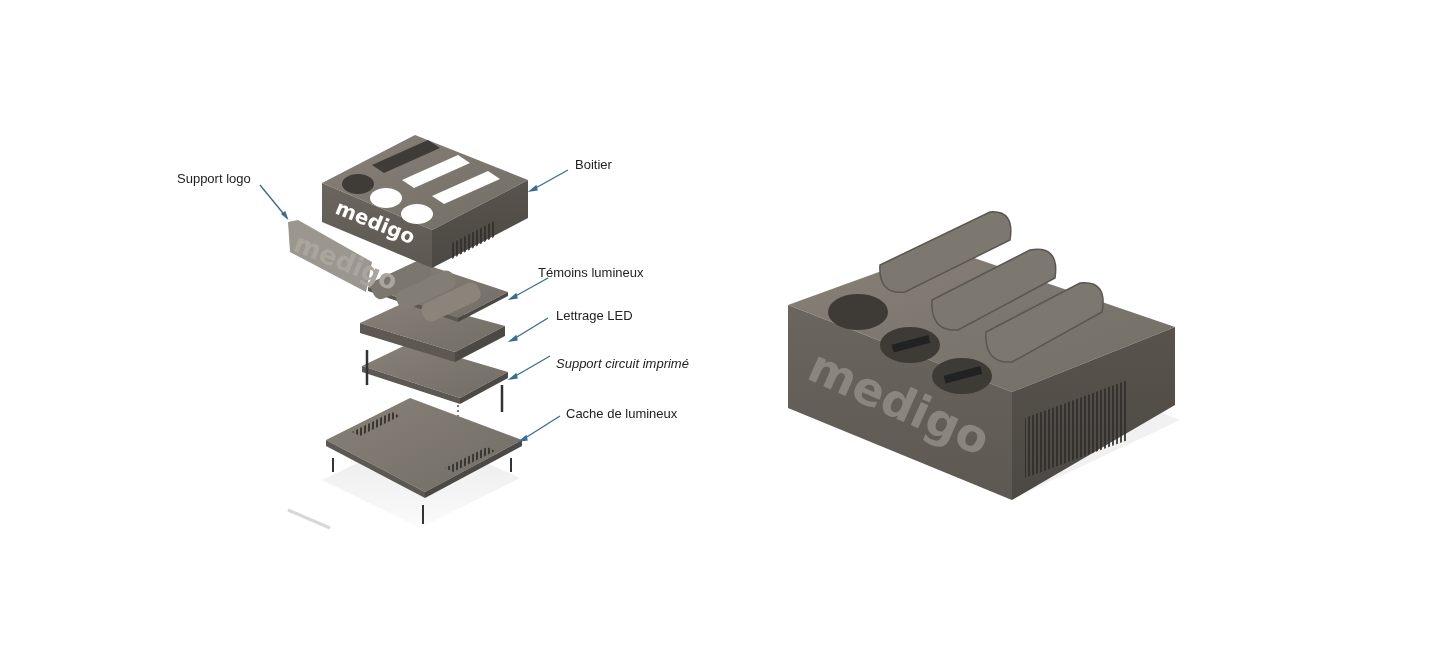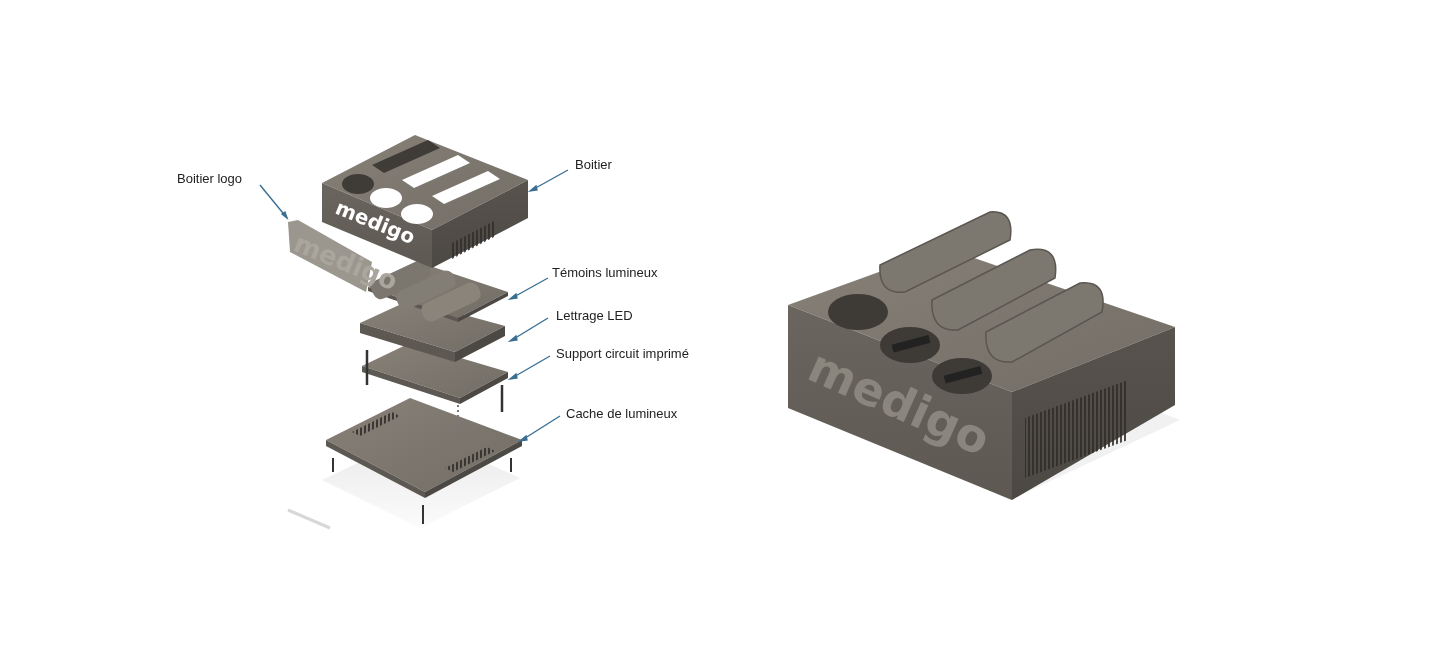--- a/index.html
+++ b/index.html
@@ -134,19 +134,19 @@
 
       <g fill="#7c776f" stroke="#5a5650" stroke-width="1.5">
         <path d="M880,265 L990,212 Q1015,210 1010,240 L905,292 Q878,295 880,265 Z"></path>
         <path d="M932,300 L1030,250 Q1060,245 1055,278 L958,330 Q930,332 932,300 Z"></path>
         <path d="M986,332 L1080,283 Q1108,280 1102,312 L1012,362 Q984,364 986,332 Z"></path>
       </g>
       <text x="805" y="378" class="logo-text" font-size="46" fill="#8a857d" transform="rotate(24 805 378)">medigo</text>
     </g>
   </svg>
 
-  <div class="label" style="left:177px; top:171px;">Boitier logo</div>
+  <div class="label" style="left:177px; top:171px;">Support logo</div>
   <div class="label" style="left:575px; top:157px;">Boitier</div>
-  <div class="label" style="left:552px; top:265px;">Témoins lumineux</div>
+  <div class="label" style="left:538px; top:265px;">Témoins lumineux</div>
   <div class="label" style="left:556px; top:308px;">Lettrage LED</div>
-  <div class="label" style="left:556px; top:346px;">Support circuit imprimé</div>
+  <div class="label" style="left:556px; top:356px;font-style:italic;">Support circuit imprimé</div>
   <div class="label" style="left:566px; top:406px;">Cache de lumineux</div>
 </div>
 
 </body></html>

